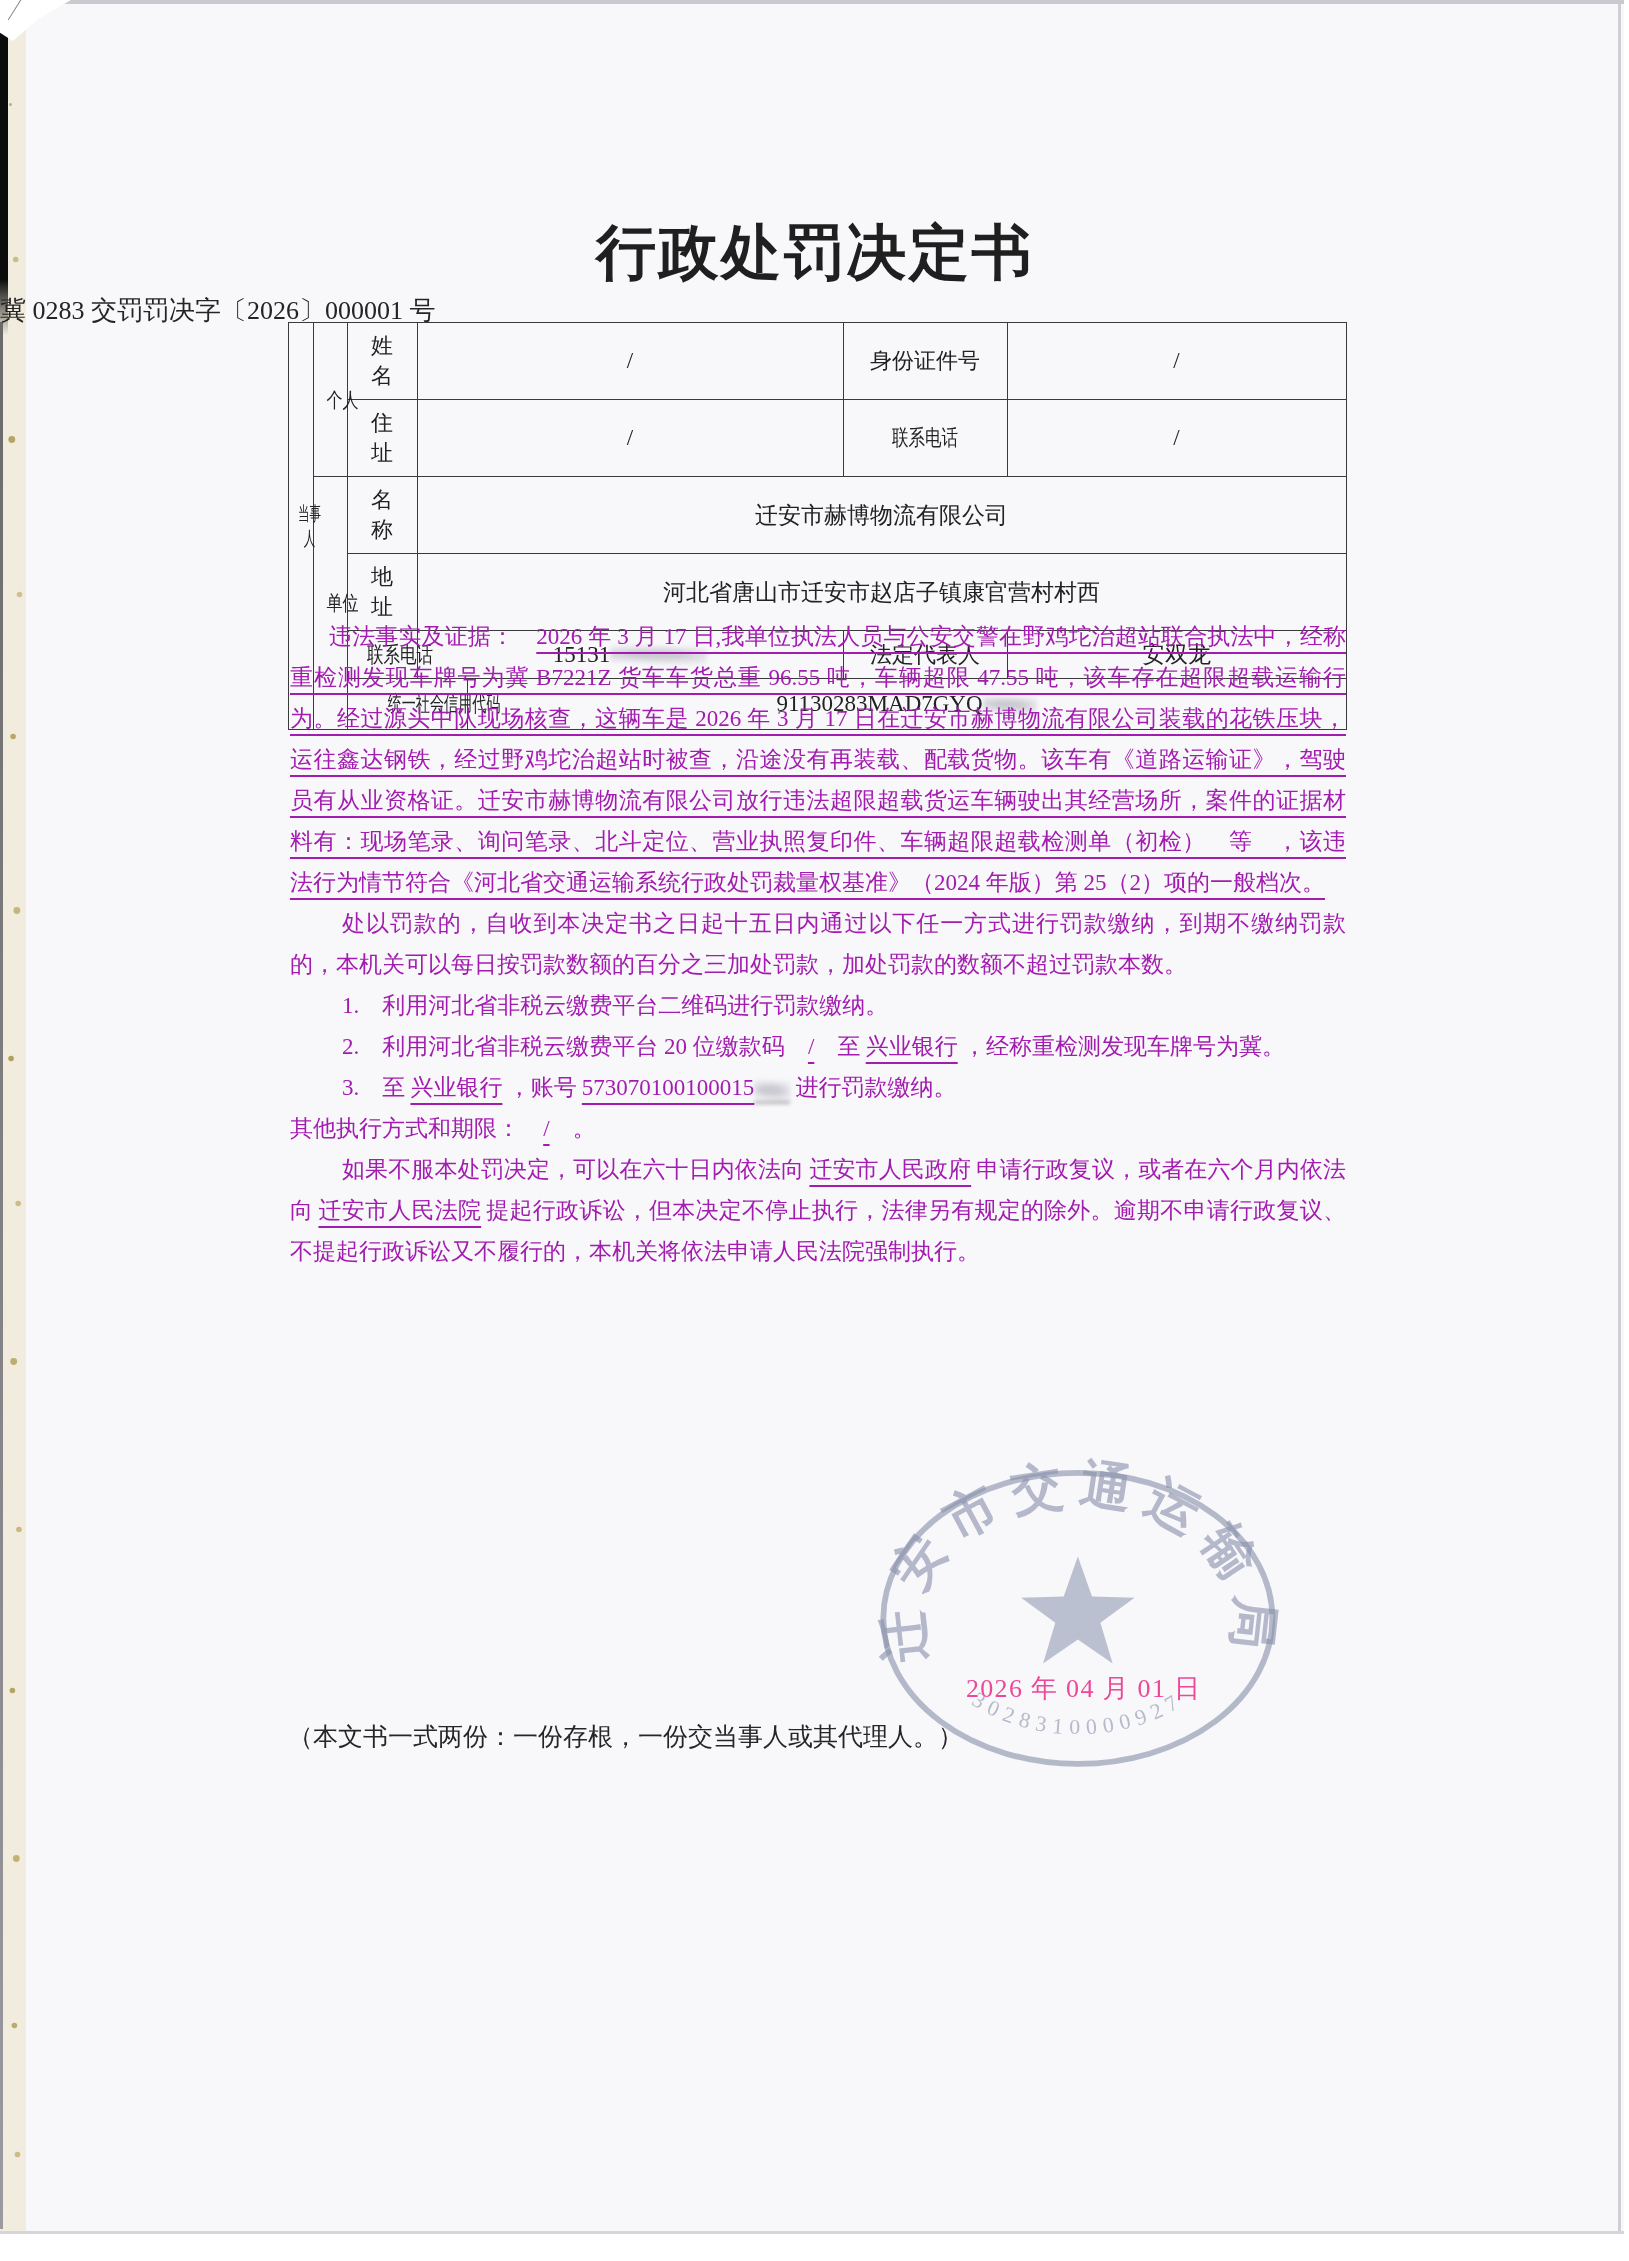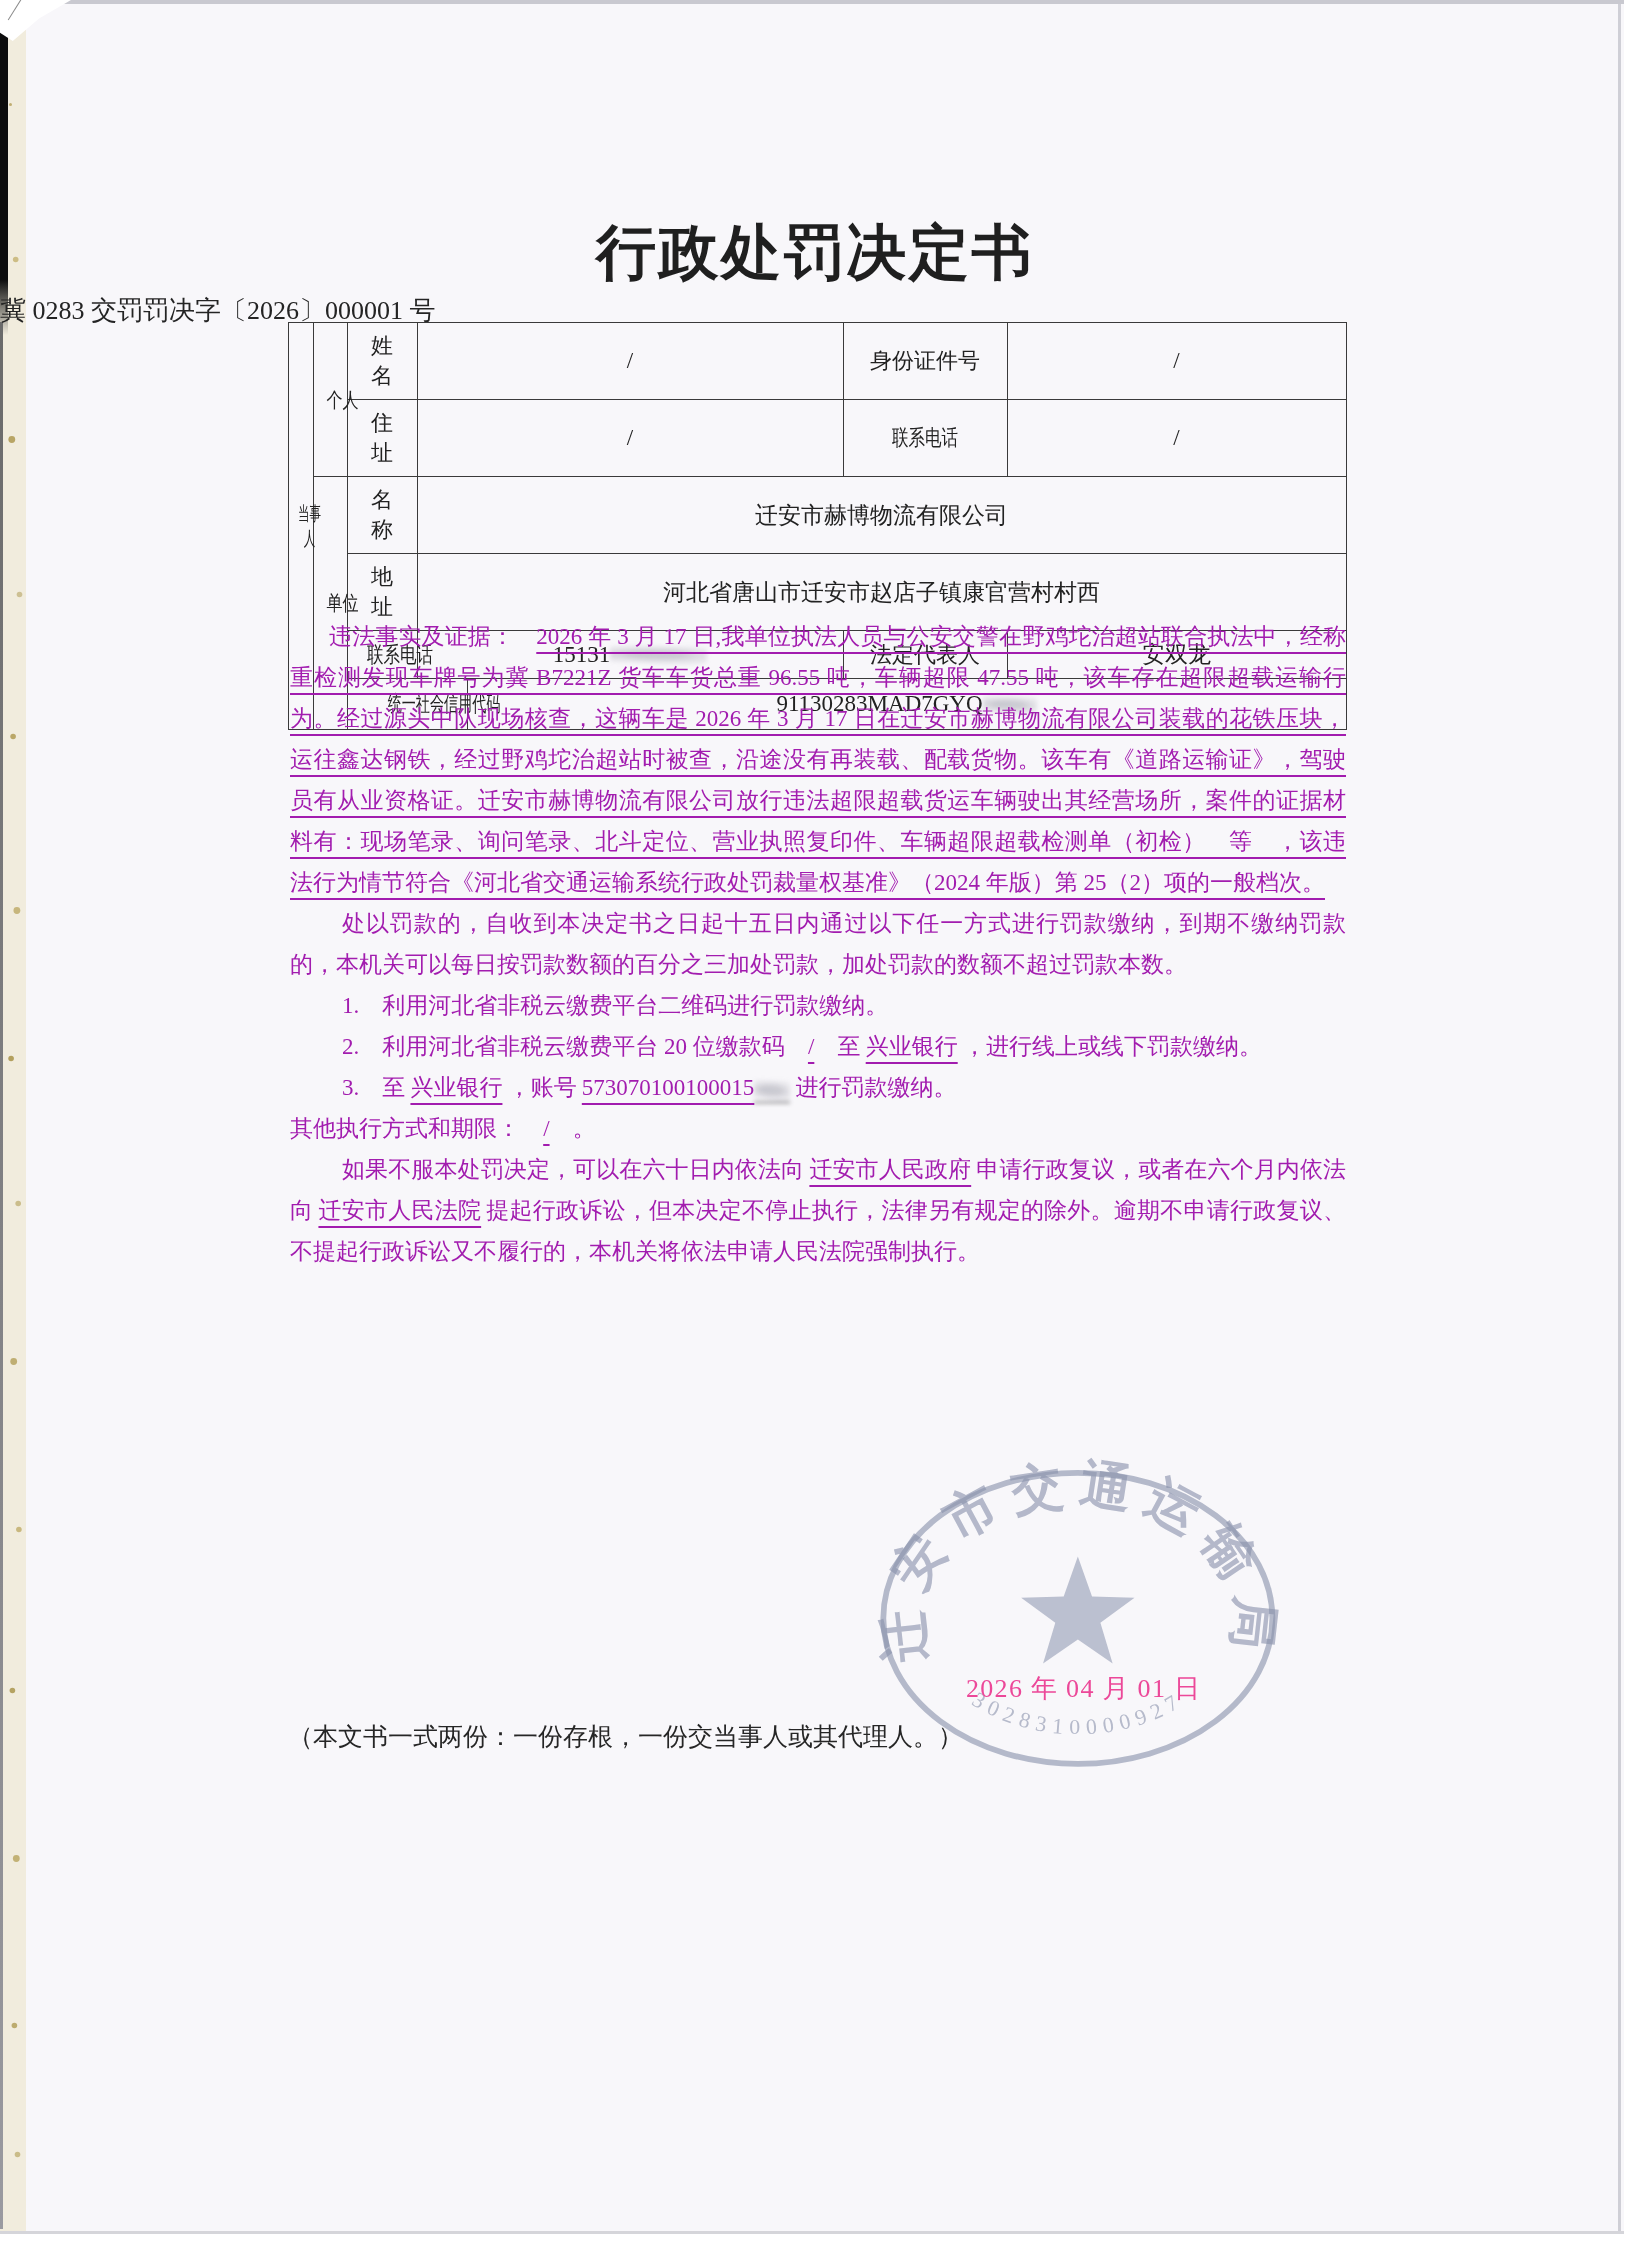--- a/index.html
+++ b/index.html
@@ -115,21 +115,21 @@
       <td colspan="2"><span class="squeeze-hard">统一社会信用代码</span></td>
       <td colspan="3" class="cellval"><span>91130283MAD7GYQ</span><span class="smudge small"></span></td>
     </tr>
   </tbody>
     </table>
 
   <div class="bodytext">
     <p class="facts"><span>违法事实及证据：</span><span class="ul lead">2026 年 3 月 17 日,我单位执法人员与公安交警在野鸡坨治超站联合执法中，经称重检测发现车牌号为冀 B7221Z 货车车货总重 96.55 吨，车辆超限 47.55 吨，该车存在超限超载运输行为。经过源头中队现场核查，这辆车是 2026 年 3 月 17 日在迁安市赫博物流有限公司装载的花铁压块，运往鑫达钢铁，经过野鸡坨治超站时被查，沿途没有再装载、配载货物。该车有《道路运输证》，驾驶员有从业资格证。迁安市赫博物流有限公司放行违法超限超载货运车辆驶出其经营场所，案件的证据材料有：现场笔录、询问笔录、北斗定位、营业执照复印件、车辆超限超载检测单（初检）　等　，该违法行为情节符合《河北省交通运输系统行政处罚裁量权基准》（2024 年版）第 25（2）项的一般档次。</span></p>
     <p><span>处以罚款的，自收到本决定书之日起十五日内通过以下任一方式进行罚款缴纳，到期不缴纳罚款的，本机关可以每日按罚款数额的百分之三加处罚款，加处罚款的数额不超过罚款本数。</span></p>
     <p><span>1.　利用河北省非税云缴费平台二维码进行罚款缴纳。</span></p>
-    <p><span>2.　利用河北省非税云缴费平台 20 位缴款码</span><span class="ul slash">/</span><span>至</span><span class="ul">兴业银行</span><span>，进行线上或线下罚款缴纳。</span></p>
+    <p><span>2.　利用河北省非税云缴费平台 20 位缴款码</span><span class="ul slash">/</span><span>至</span><span class="ul">兴业银行</span><span>，经称重检测发现车牌号为冀。</span></p>
     <p><span>3.　至</span><span class="ul">兴业银行</span><span>，账号</span><span class="ul"><span>573070100100015</span><span class="smudge tiny"></span></span><span>进行罚款缴纳。</span></p>
     <p class="noindent"><span>其他执行方式和期限：</span><span class="ul slash">/</span><span>。</span></p>
     <p><span>如果不服本处罚决定，可以在六十日内依法向</span><span class="ul">迁安市人民政府</span><span>申请行政复议，或者在六个月内依法向</span><span class="ul">迁安市人民法院</span><span>提起行政诉讼，但本决定不停止执行，法律另有规定的除外。逾期不申请行政复议、不提起行政诉讼又不履行的，本机关将依法申请人民法院强制执行。</span></p>
   </div>
 
   <svg class="seal" viewBox="0 0 680 520" xmlns="http://www.w3.org/2000/svg">
     <defs>
       <path id="seal-top-arc" d="M 102 314 A 245 180 0 1 1 562 314" fill="none"></path>
       <path id="seal-bottom-arc" d="M 131 355 A 245 180 0 0 0 533 355" fill="none"></path>
     </defs>

